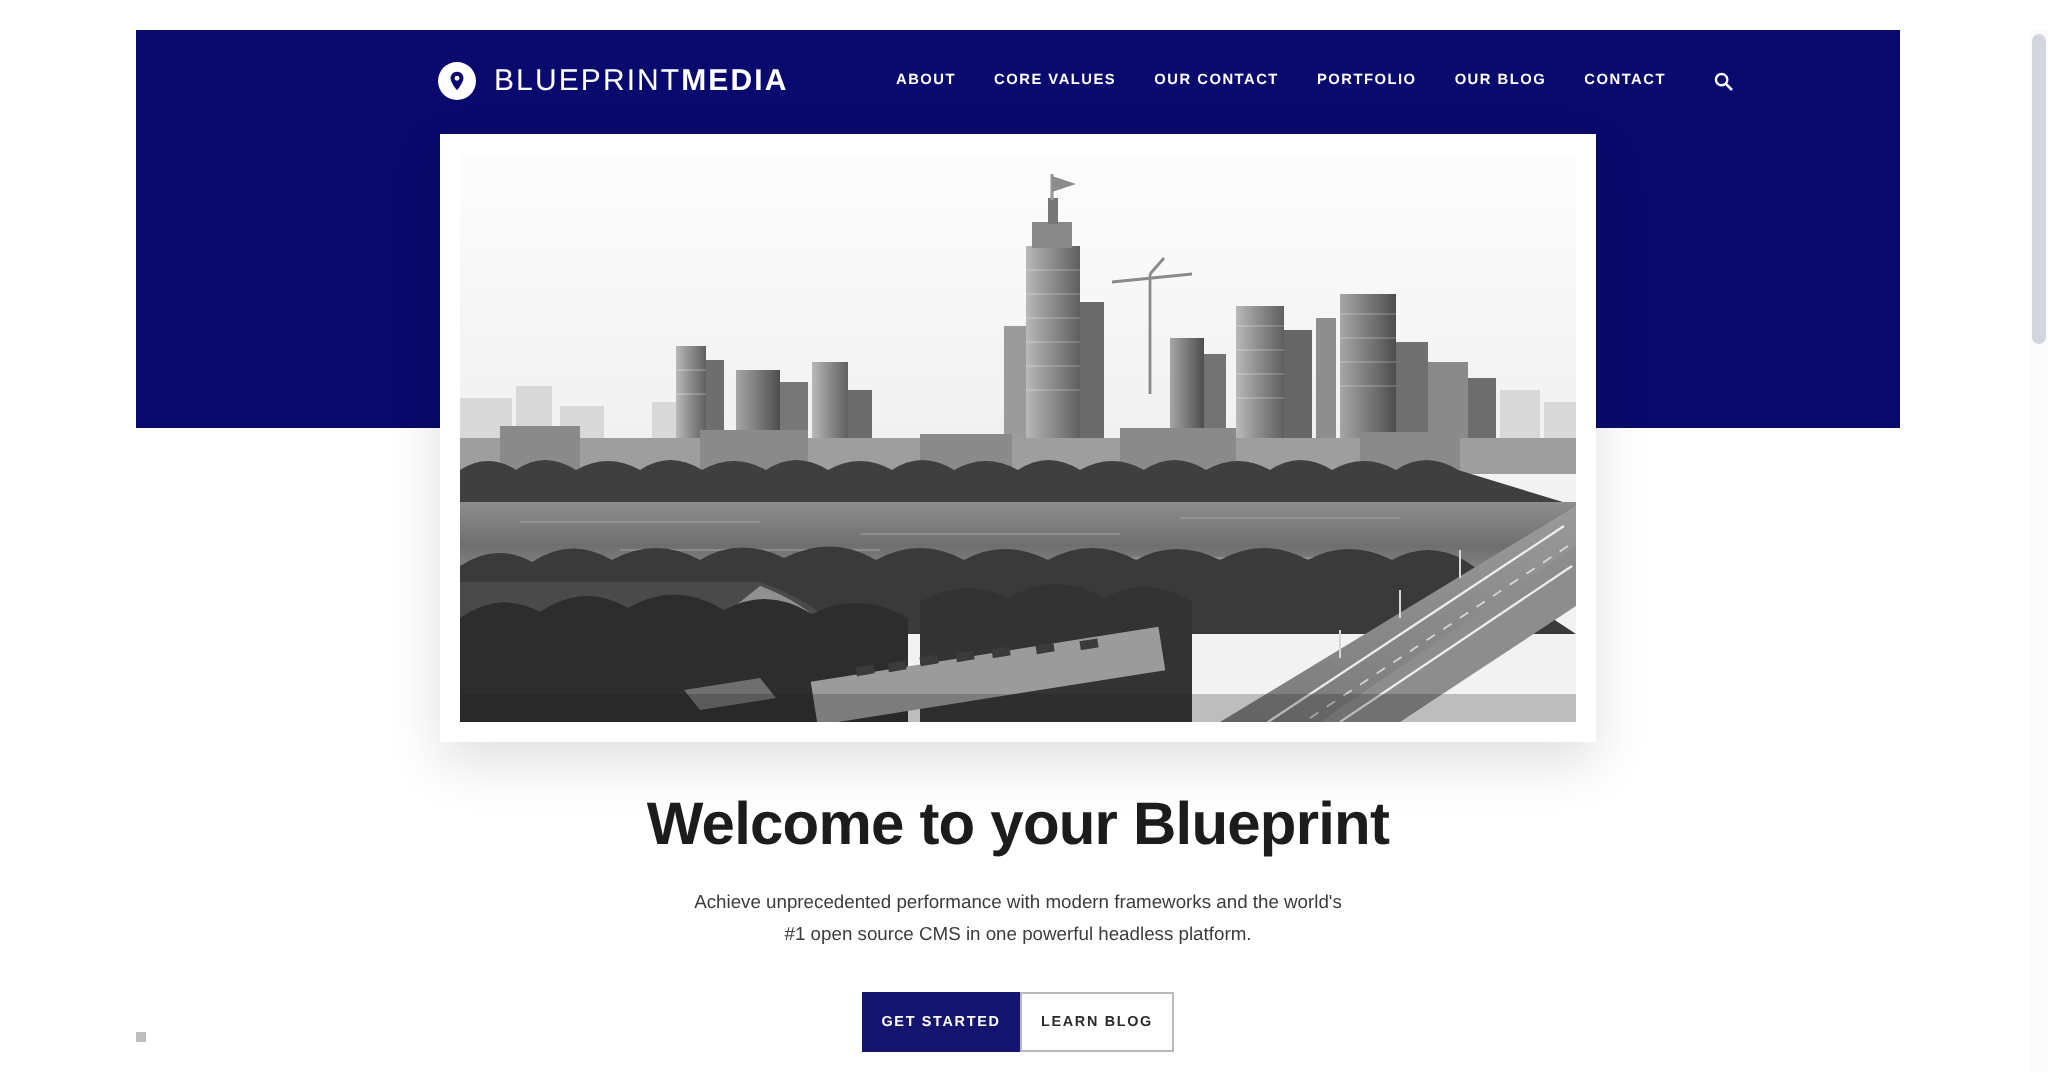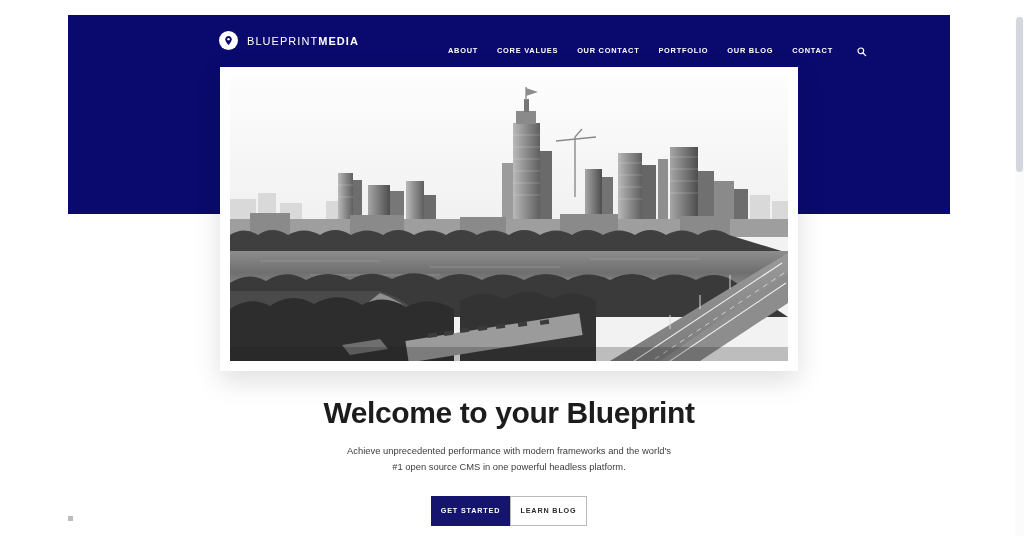--- a/index.html
+++ b/index.html
@@ -69,31 +69,31 @@
     display: flex;
     align-items: center;
     justify-content: center;
     flex: none;
   }
 
   .brand-mark svg { display: block; }
 
   .brand-name {
     color: #ffffff;
-    font-size: 11px;
+    font-size: 15px;
     font-weight: 400;
     letter-spacing: 1.05px;
     white-space: nowrap;
   }
   .brand-name b { font-weight: 700; }
 
   .main-nav {
     position: absolute;
     left: 380px;
-    top: 30px;
+    top: 19px;
     display: flex;
     align-items: center;
     gap: 19px;
   }
 
   .nav-link {
     color: #ffffff;
     font-size: 7.4px;
     font-weight: 700;
     letter-spacing: 0.75px;

